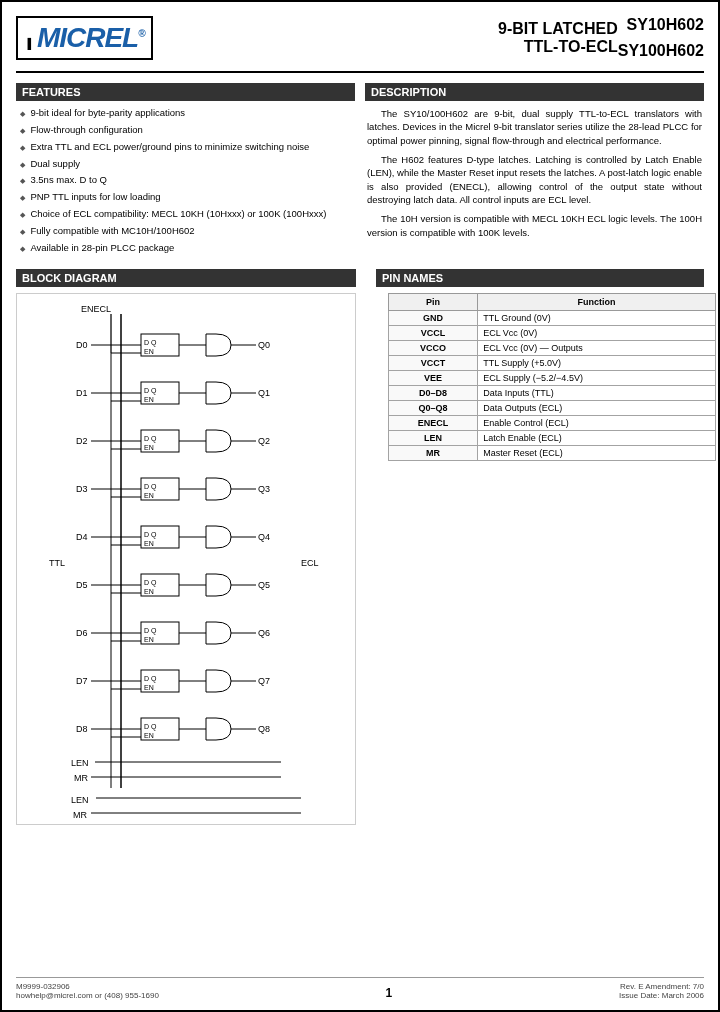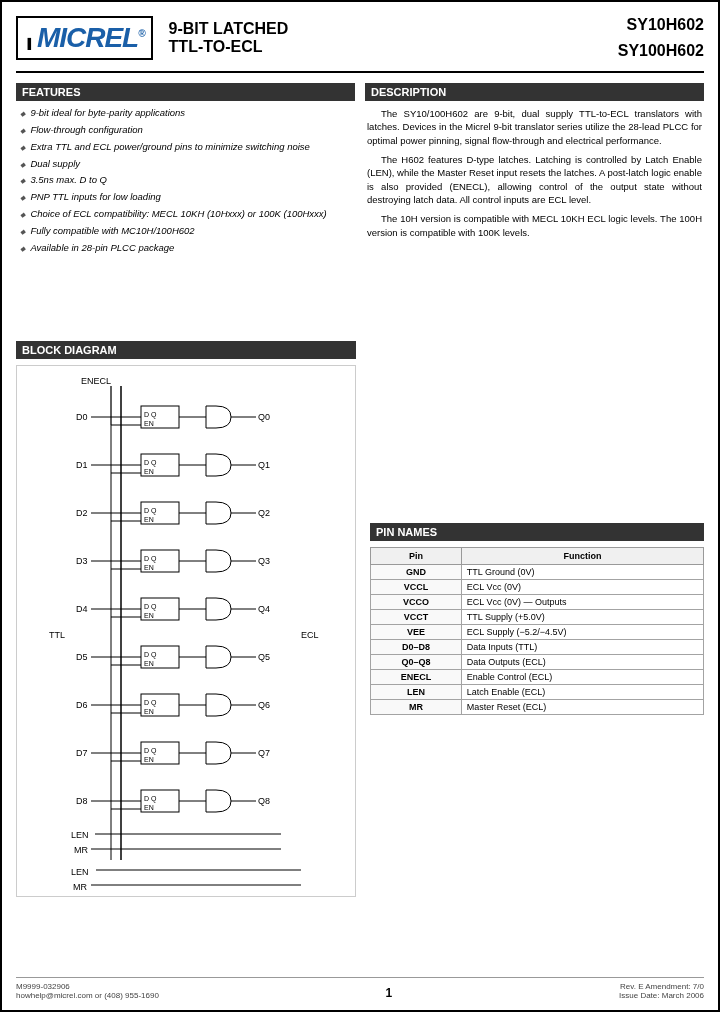--- a/index.html
+++ b/index.html
@@ -42,21 +42,21 @@
       letter-spacing: -1px;
       color: #1a5fa8;
       font-style: italic;
     }
     .logo-reg {
       font-size: 10px;
       vertical-align: super;
     }
     .header-title {
       flex: 1;
-      text-align: left;
+      text-align: right;
     }
     .header-title .main-title {
       font-size: 16px;
       font-weight: bold;
     }
     .header-partnum {
       text-align: right;
       font-size: 16px;
       font-weight: bold;
       line-height: 1.6;
@@ -84,21 +84,20 @@
     .features-list {
       list-style: none;
       padding: 0 4px;
     }
     .features-list li {
       display: flex;
       align-items: flex-start;
       margin-bottom: 4px;
       font-size: 9.5px;
       line-height: 1.35;
-      font-style: italic;
     }
     .bullet {
       font-size: 12px;
       margin-right: 5px;
       margin-top: -1px;
       color: #555;
       flex-shrink: 0;
     }
 
     
@@ -109,42 +108,42 @@
       padding: 0 2px;
     }
     .description-text p {
       margin-bottom: 6px;
       text-indent: 14px;
     }
 
     
     .bottom-section {
       display: flex;
-      gap: 14px;
+      gap: 20px;
       flex: 1;
-      align-items: center;
     }
     .block-diagram-col {
       flex: 0 0 340px;
     }
     .pin-names-col {
       flex: 1;
     }
 
     
     .diagram-container {
       border: 1px solid #ccc;
       padding: 4px;
     }
 
     
     .pin-table {
       width: 100%;
       border-collapse: collapse;
       font-size: 9px;
+      margin-left: 12px;
     }
     .pin-table th {
       background: #f0f0f0;
       border: 1px solid #999;
       padding: 3px 5px;
       font-weight: bold;
       text-align: center;
     }
     .pin-table td {
       border: 1px solid #a3a3a3;

